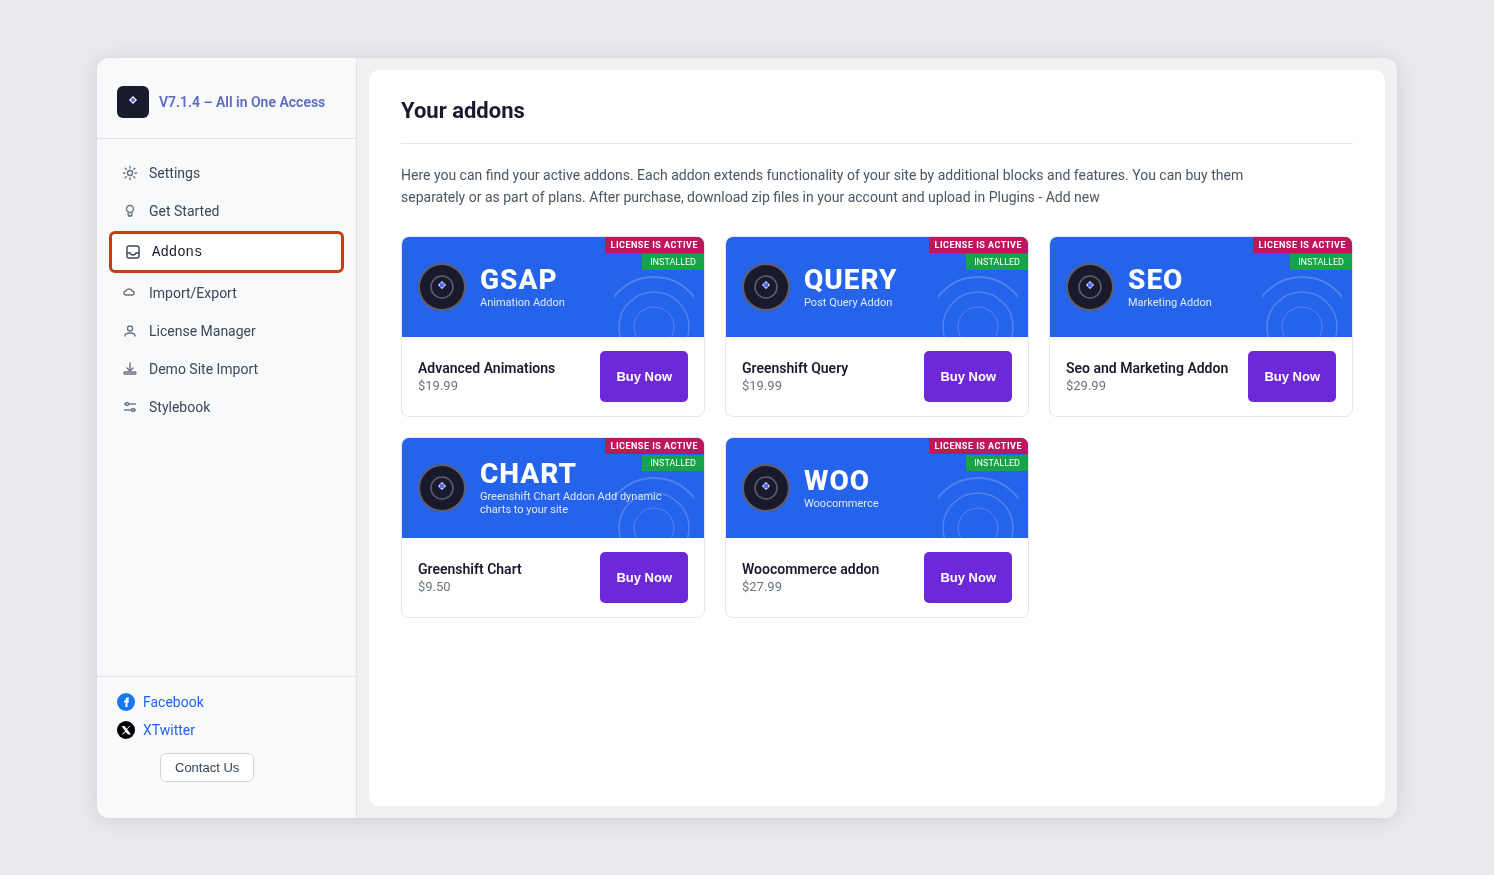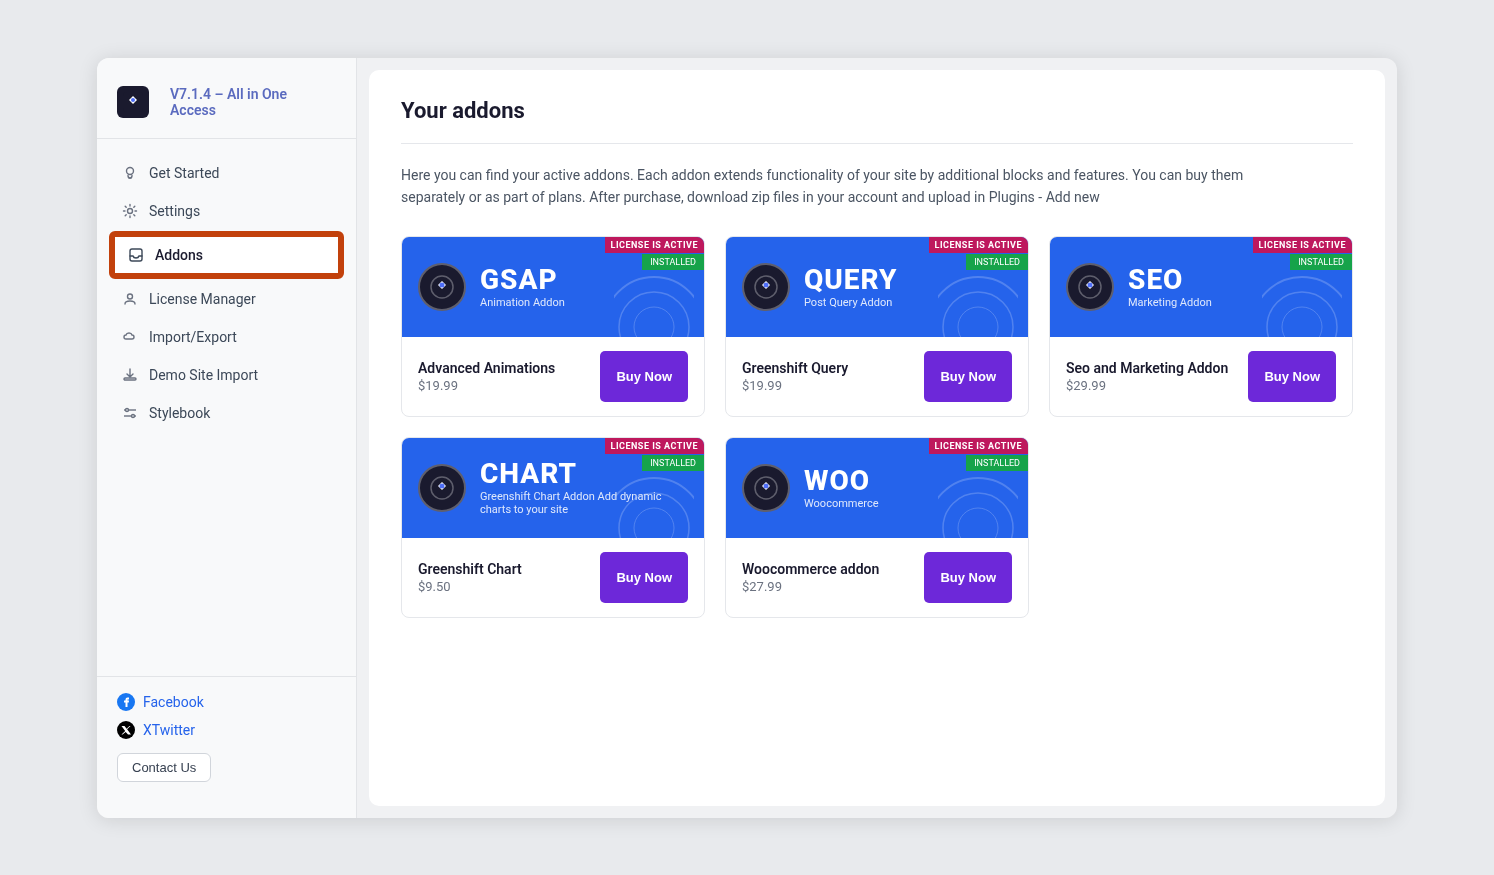--- a/index.html
+++ b/index.html
@@ -26,21 +26,21 @@
       background: #f8f9fa;
       border-right: 1px solid #e2e4e7;
       display: flex;
       flex-direction: column;
       padding: 20px 0;
       flex-shrink: 0;
     }
     .sidebar-logo {
       display: flex;
       align-items: center;
-      gap: 21px;
+      gap: 10px;
       padding: 8px 20px 20px 20px;
       border-bottom: 1px solid #e2e4e7;
       margin-bottom: 16px;
     }
     .logo-icon {
       width: 32px;
       height: 32px;
       background: #1a1a2e;
       border-radius: 6px;
       display: flex;
@@ -67,23 +67,24 @@
       padding: 9px 12px;
       border-radius: 6px;
       cursor: pointer;
       font-size: 14px;
       color: #3c4858;
       margin-bottom: 2px;
       transition: background 0.15s;
     }
     .nav-item.active {
       background: white;
-      border: 6px solid #c2410c;
+      border: 3px solid #c2410c;
       color: #1a1a2e;
       font-weight: 500;
+      font-family: Liberation Mono, monospace;
     }
     .nav-icon {
       width: 18px;
       height: 18px;
       display: flex;
       align-items: center;
       justify-content: center;
       color: #6b7280;
       flex-shrink: 0;
     }
@@ -105,20 +106,21 @@
     .contact-btn {
       display: inline-block;
       border: 1px solid #d1d5db;
       border-radius: 6px;
       padding: 6px 14px;
       font-size: 13px;
       color: #374151;
       cursor: pointer;
       background: white;
       margin-top: 4px;
+      margin-left: 43px;
     }
     
     .main {
       flex: 1;
       background: white;
       margin: 12px;
       border-radius: 10px;
       padding: 28px 32px;
       overflow-y: auto;
     }
@@ -271,65 +273,65 @@
         </svg>
       </div>
       <span class="logo-text">V7.1.4 – All in One Access</span>
     </div>
 
     <nav class="sidebar-nav">
 
       <div class="nav-item">
         <span class="nav-icon">
           <svg width="16" height="16" viewBox="0 0 16 16" fill="none" stroke="#6b7280" stroke-width="1.4">
+            <circle cx="8" cy="8" r="2.5"></circle>
+            <path d="M8 1.5 L8 3M8 13 L8 14.5M1.5 8 L3 8M13 8 L14.5 8M3.2 3.2 L4.2 4.2M11.8 11.8 L12.8 12.8M12.8 3.2 L11.8 4.2M4.2 11.8 L3.2 12.8" stroke-linecap="round"></path>
+          </svg>
+        </span>
+        <span>Settings</span>
+      </div>
+
+      <div class="nav-item">
+        <span class="nav-icon">
+          <svg width="16" height="16" viewBox="0 0 16 16" fill="none" stroke="#6b7280" stroke-width="1.4">
             <circle cx="8" cy="6" r="3.5"></circle>
             <path d="M6 10.5 Q6 13 8 13 Q10 13 10 10.5" stroke-linecap="round"></path>
             <line x1="6.5" y1="13" x2="9.5" y2="13"></line>
           </svg>
         </span>
         <span>Get Started</span>
       </div>
 
-      <div class="nav-item">
-        <span class="nav-icon">
-          <svg width="16" height="16" viewBox="0 0 16 16" fill="none" stroke="#6b7280" stroke-width="1.4">
-            <circle cx="8" cy="8" r="2.5"></circle>
-            <path d="M8 1.5 L8 3M8 13 L8 14.5M1.5 8 L3 8M13 8 L14.5 8M3.2 3.2 L4.2 4.2M11.8 11.8 L12.8 12.8M12.8 3.2 L11.8 4.2M4.2 11.8 L3.2 12.8" stroke-linecap="round"></path>
-          </svg>
-        </span>
-        <span>Settings</span>
-      </div>
-
       <div class="nav-item active">
         <span class="nav-icon">
           <svg width="16" height="16" viewBox="0 0 16 16" fill="none" stroke="#3c4858" stroke-width="1.4">
             <rect x="2" y="2" width="12" height="12" rx="2"></rect>
             <path d="M2 9 L5 9 Q5.5 11 8 11 Q10.5 11 11 9 L14 9" stroke-linecap="round"></path>
           </svg>
         </span>
         <span>Addons</span>
       </div>
 
       <div class="nav-item">
         <span class="nav-icon">
           <svg width="16" height="16" viewBox="0 0 16 16" fill="none" stroke="#6b7280" stroke-width="1.4">
+            <path d="M4 10 Q2 10 2 8 Q2 6 4 6 Q4.5 4 7 4 Q9.5 4 10 6 Q12 6 12 8 Q12 10 10 10Z"></path>
+          </svg>
+        </span>
+        <span>Import/Export</span>
+      </div>
+
+      <div class="nav-item">
+        <span class="nav-icon">
+          <svg width="16" height="16" viewBox="0 0 16 16" fill="none" stroke="#6b7280" stroke-width="1.4">
             <circle cx="8" cy="5.5" r="2.5"></circle>
             <path d="M3 13 Q3 10 8 10 Q13 10 13 13" stroke-linecap="round"></path>
           </svg>
         </span>
         <span>License Manager</span>
-      </div>
-
-      <div class="nav-item">
-        <span class="nav-icon">
-          <svg width="16" height="16" viewBox="0 0 16 16" fill="none" stroke="#6b7280" stroke-width="1.4">
-            <path d="M4 10 Q2 10 2 8 Q2 6 4 6 Q4.5 4 7 4 Q9.5 4 10 6 Q12 6 12 8 Q12 10 10 10Z"></path>
-          </svg>
-        </span>
-        <span>Import/Export</span>
       </div>
 
       <div class="nav-item">
         <span class="nav-icon">
           <svg width="16" height="16" viewBox="0 0 16 16" fill="none" stroke="#6b7280" stroke-width="1.4">
             <rect x="2" y="11" width="12" height="2" rx="1"></rect>
             <path d="M8 2 L8 9 M5 7 L8 10 L11 7" stroke-linecap="round" stroke-linejoin="round"></path>
           </svg>
         </span>
         <span>Demo Site Import</span>

